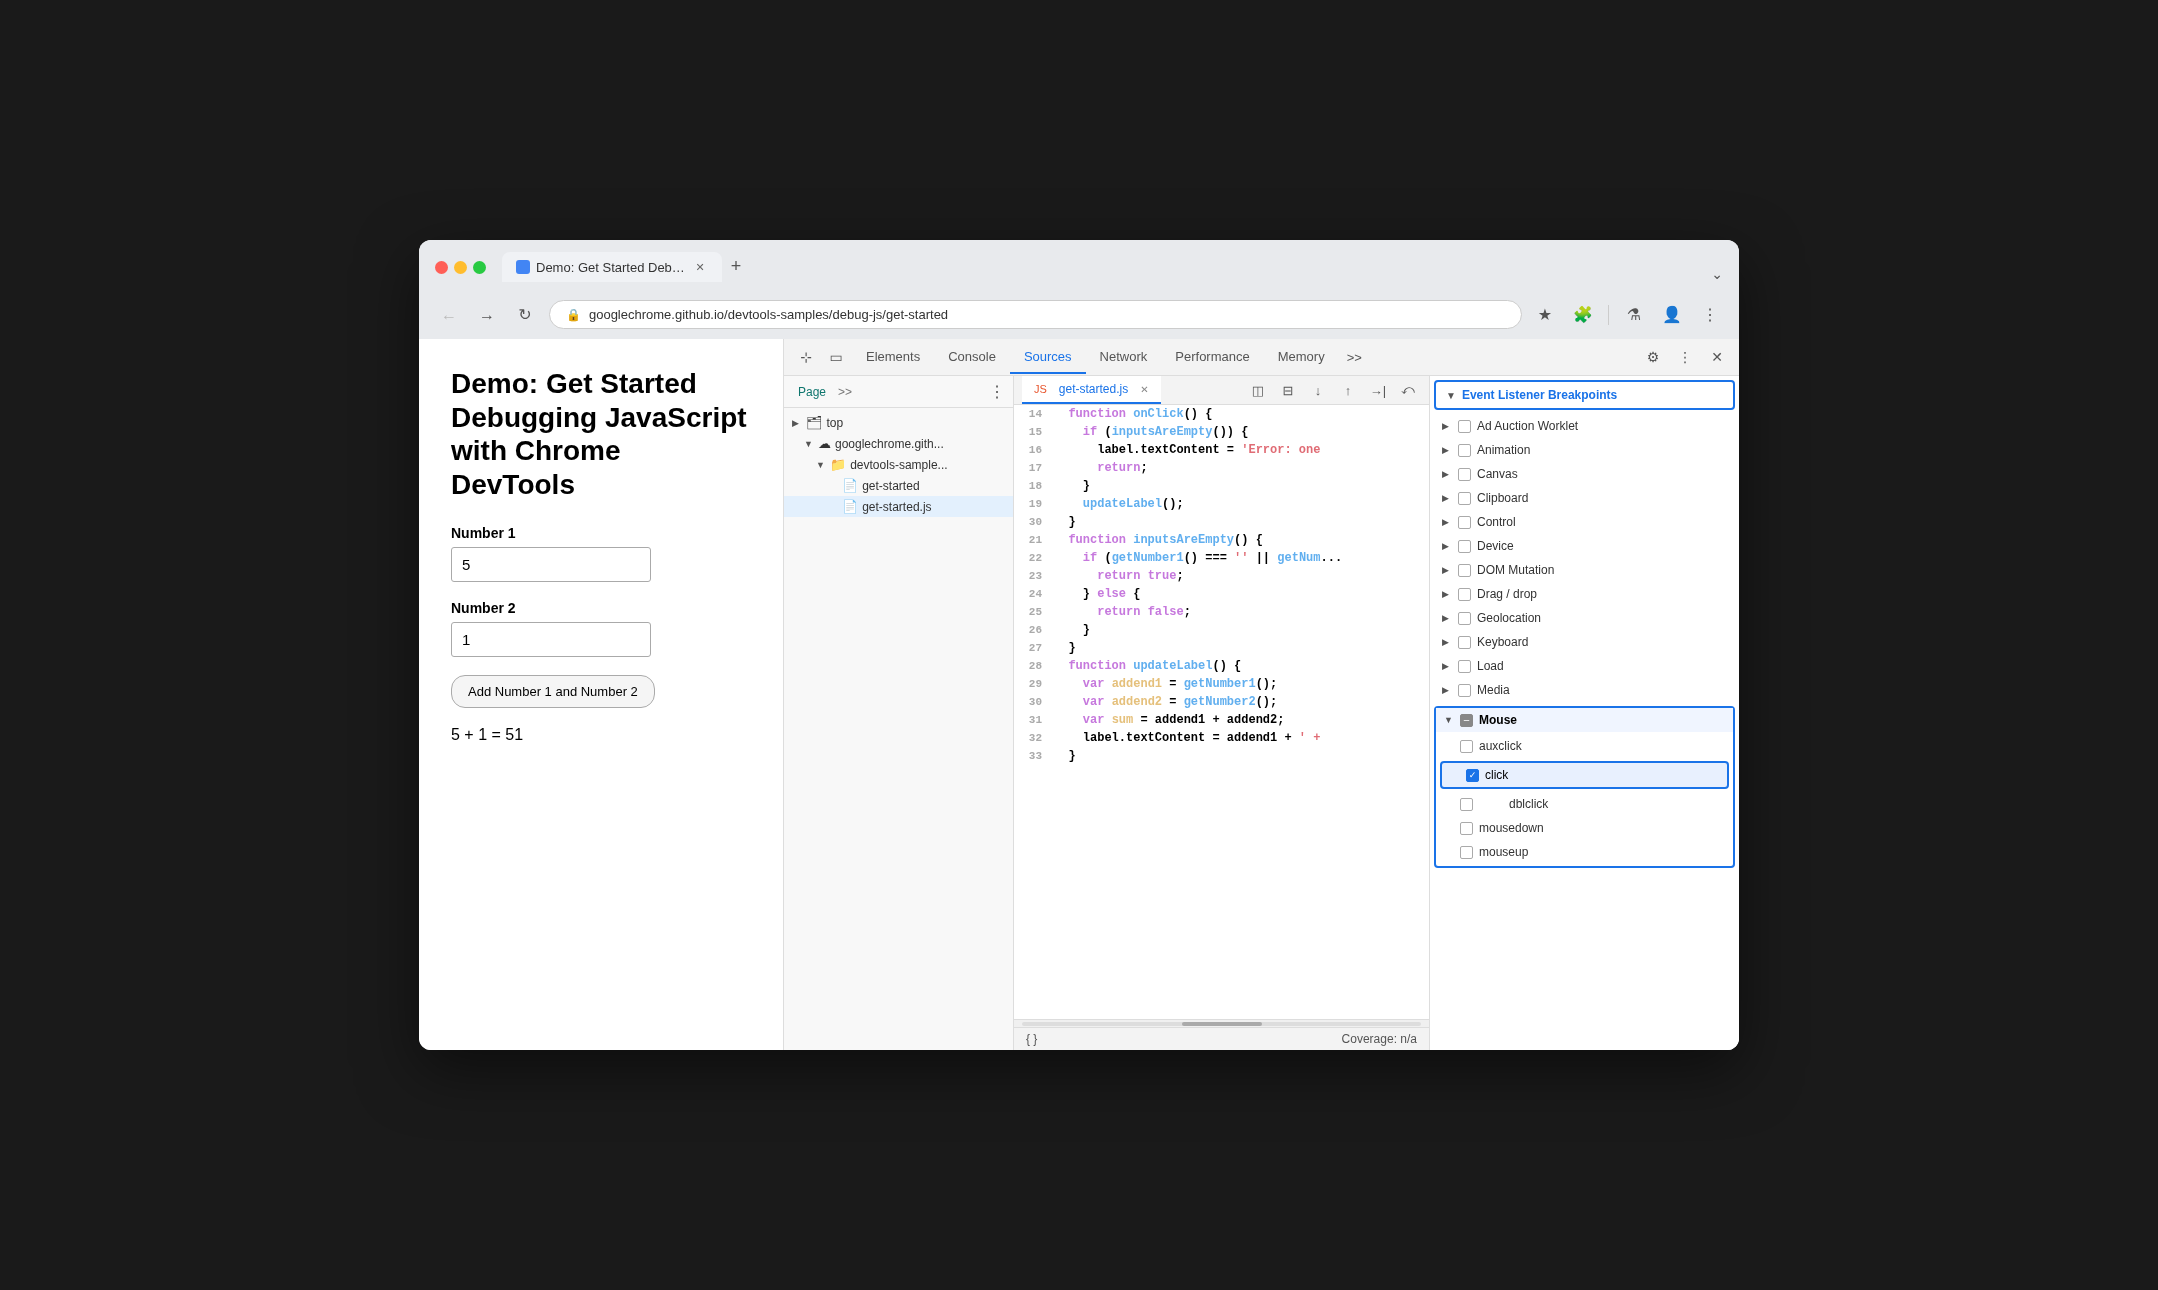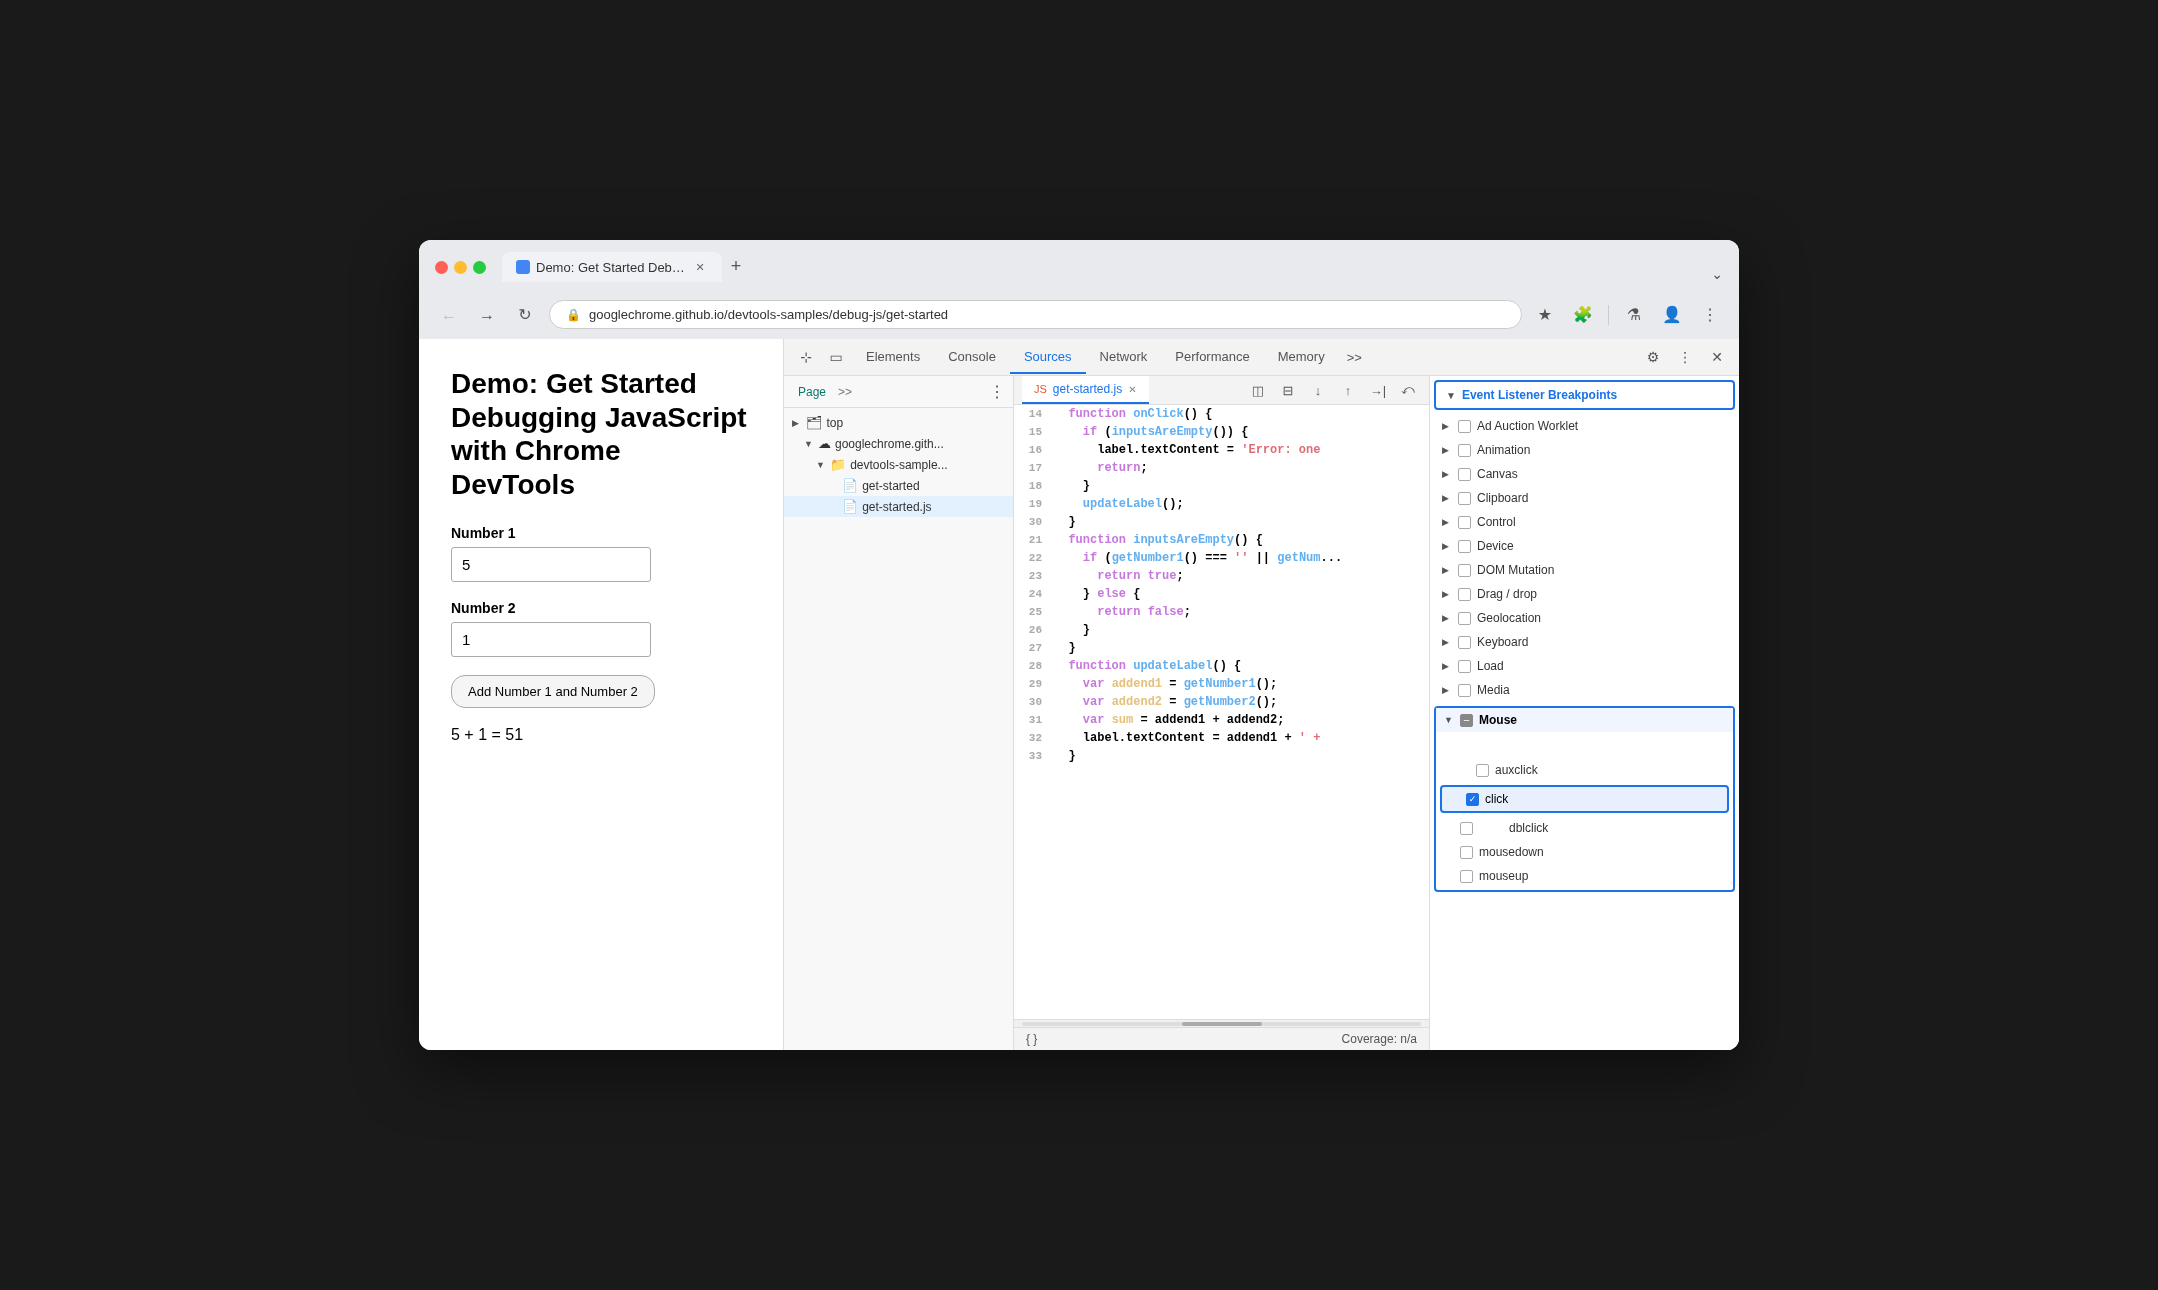--- a/index.html
+++ b/index.html
@@ -316,21 +316,21 @@
     .code-tabs {
       display: flex;
       align-items: center;
       border-bottom: 1px solid #ddd;
       background: #f3f3f3;
       padding: 0 8px;
     }
     .code-tab {
       display: flex;
       align-items: center;
-      gap: 6px;
+      gap: 12px;
       padding: 6px 12px;
       font-size: 12px;
       cursor: pointer;
       border-bottom: 2px solid transparent;
       color: #555;
     }
     .code-tab.active {
       background: #fff;
       border-bottom: 2px solid #1a73e8;
       color: #1a73e8;
@@ -767,21 +767,21 @@
               <span class="bp-label">Media</span>
             </div>
 
             <div style="margin:4px; border:2px solid #1a73e8; border-radius:4px;">
               <div class="mouse-header">
                 <span style="font-size:9px; color:#555; width:10px;">▼</span>
                 <div class="bp-checkbox minus">−</div>
                 <span style="font-size:12px; font-weight:600;">Mouse</span>
               </div>
               <div class="mouse-items">
-                <div class="bp-item" style="padding-left:40px;margin-top:24px;">
+                <div class="bp-item" style="padding-left:24px;">
                   <div class="bp-checkbox"></div>
                   <span class="bp-label">auxclick</span>
                 </div>
 
                 <div style="display:flex; align-items:center; gap:6px; padding:5px 12px 5px 24px; border:2px solid #1a73e8; border-radius:4px; margin:3px 4px; background:#e8f0fe;">
                   <div class="click-checkbox">✓</div>
                   <span class="bp-label">click</span>
                 </div>
                 <div class="bp-item" style="padding-left:24px;gap:36px;">
                   <div class="bp-checkbox"></div>

